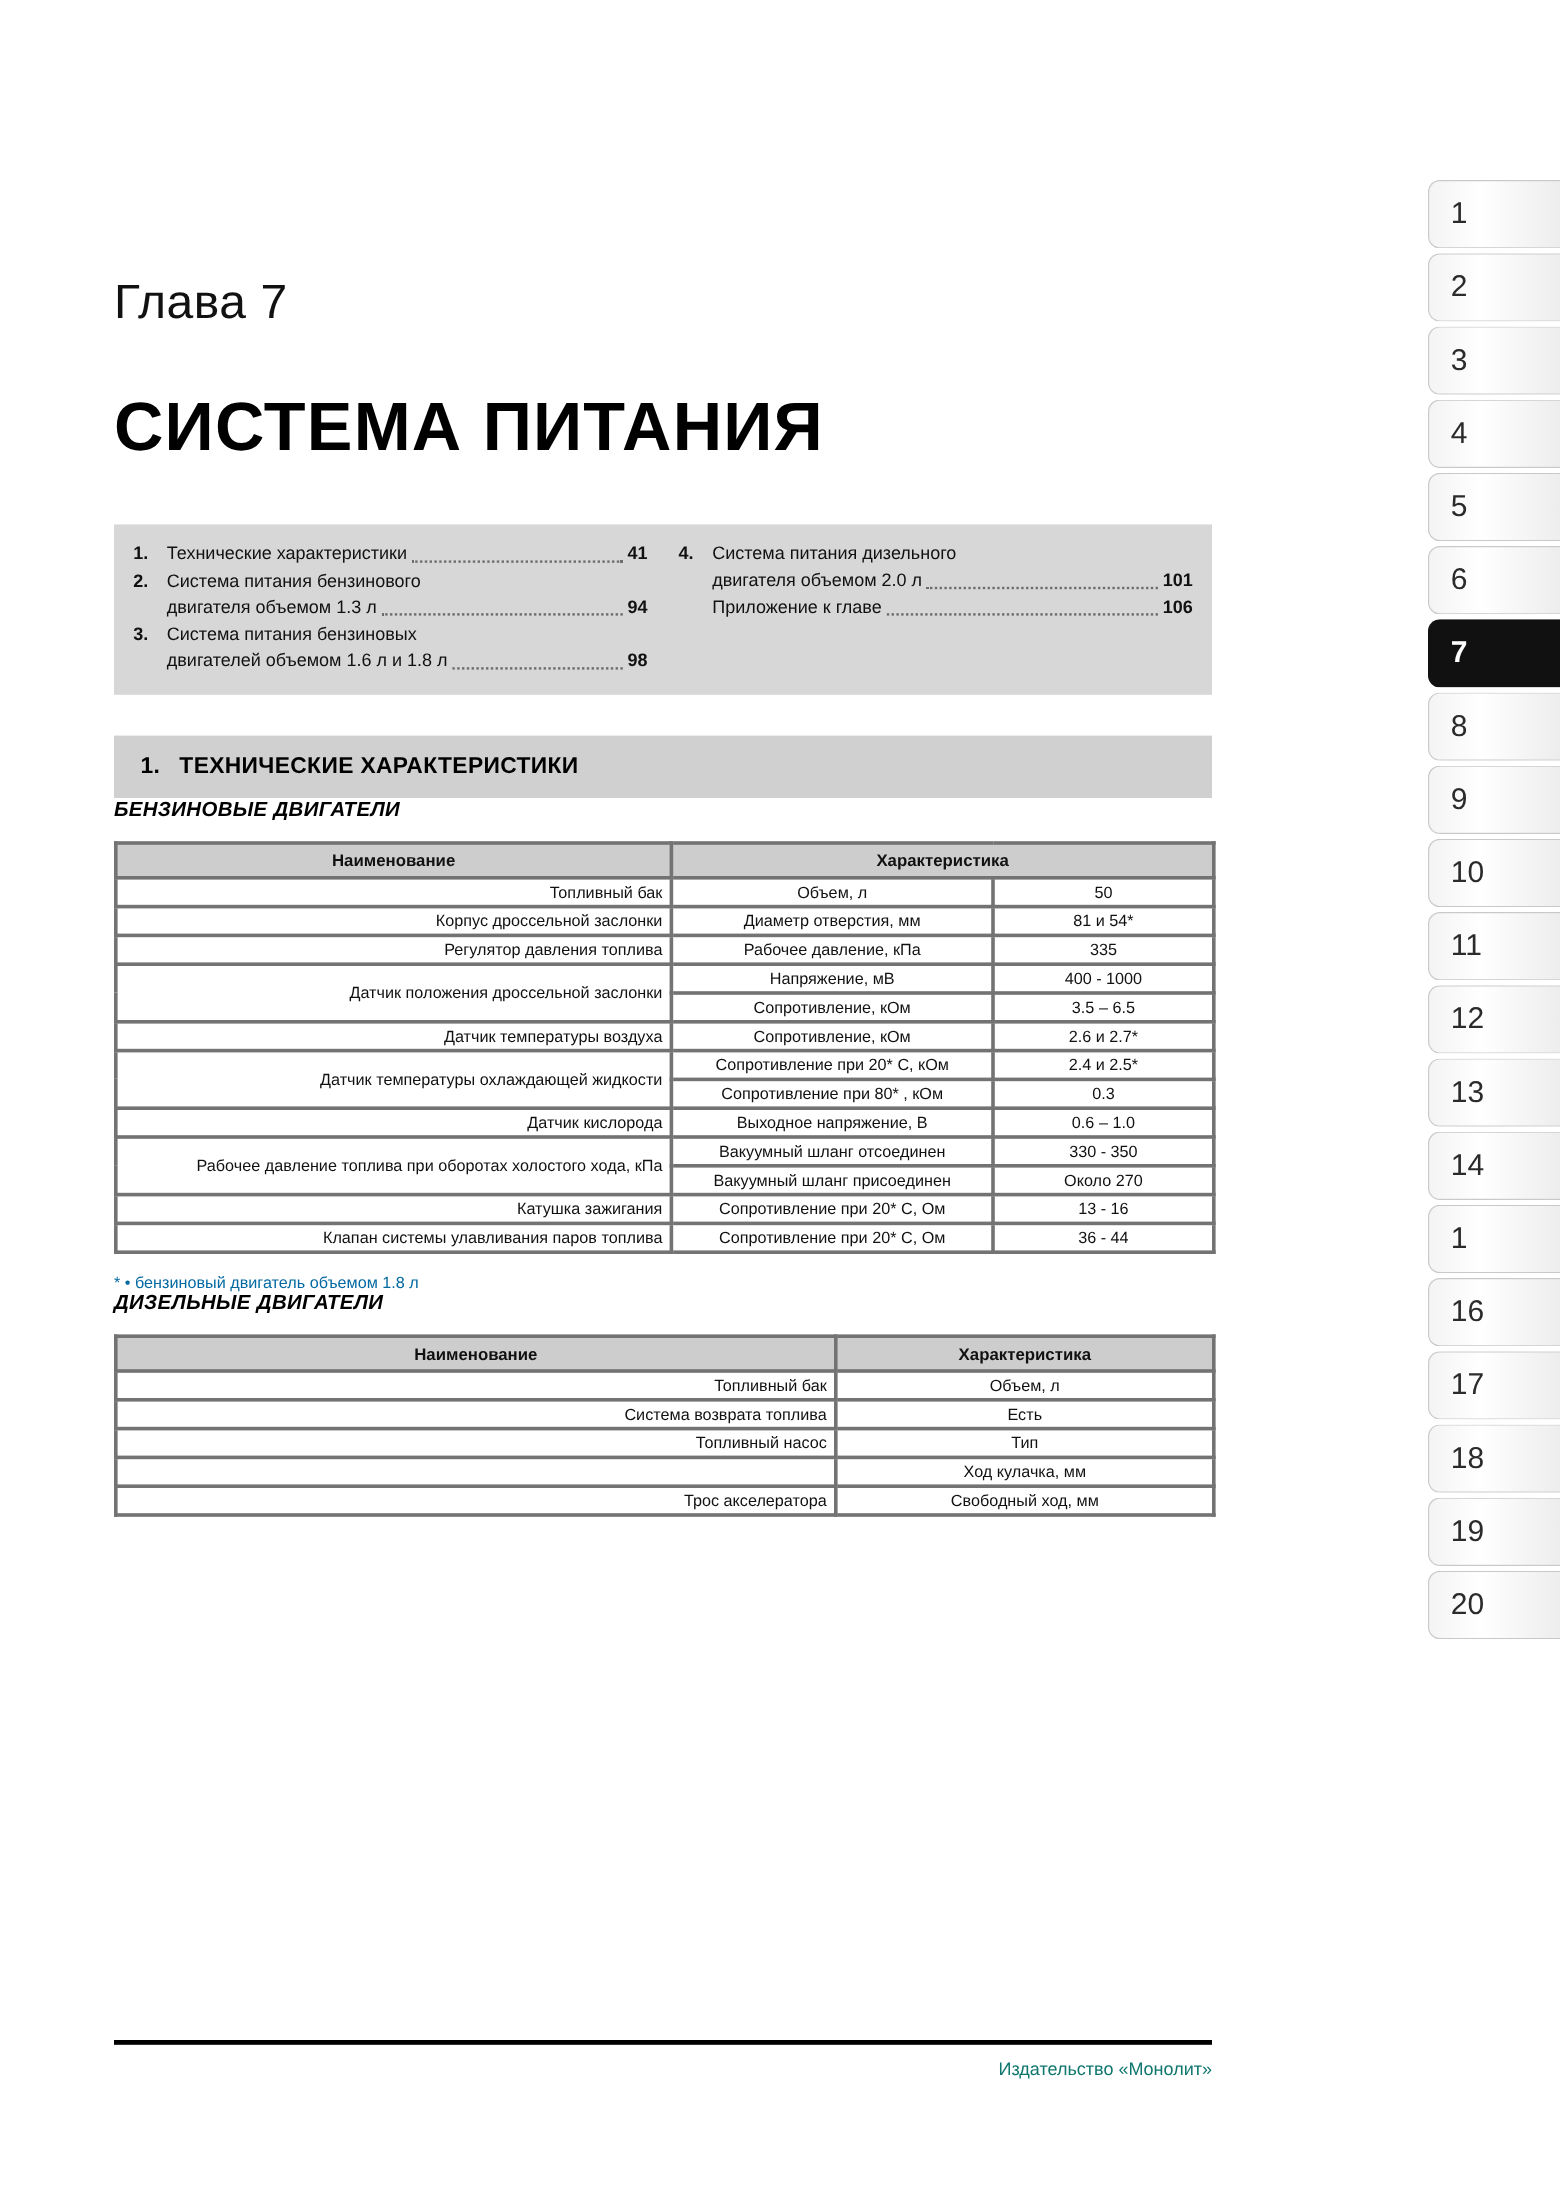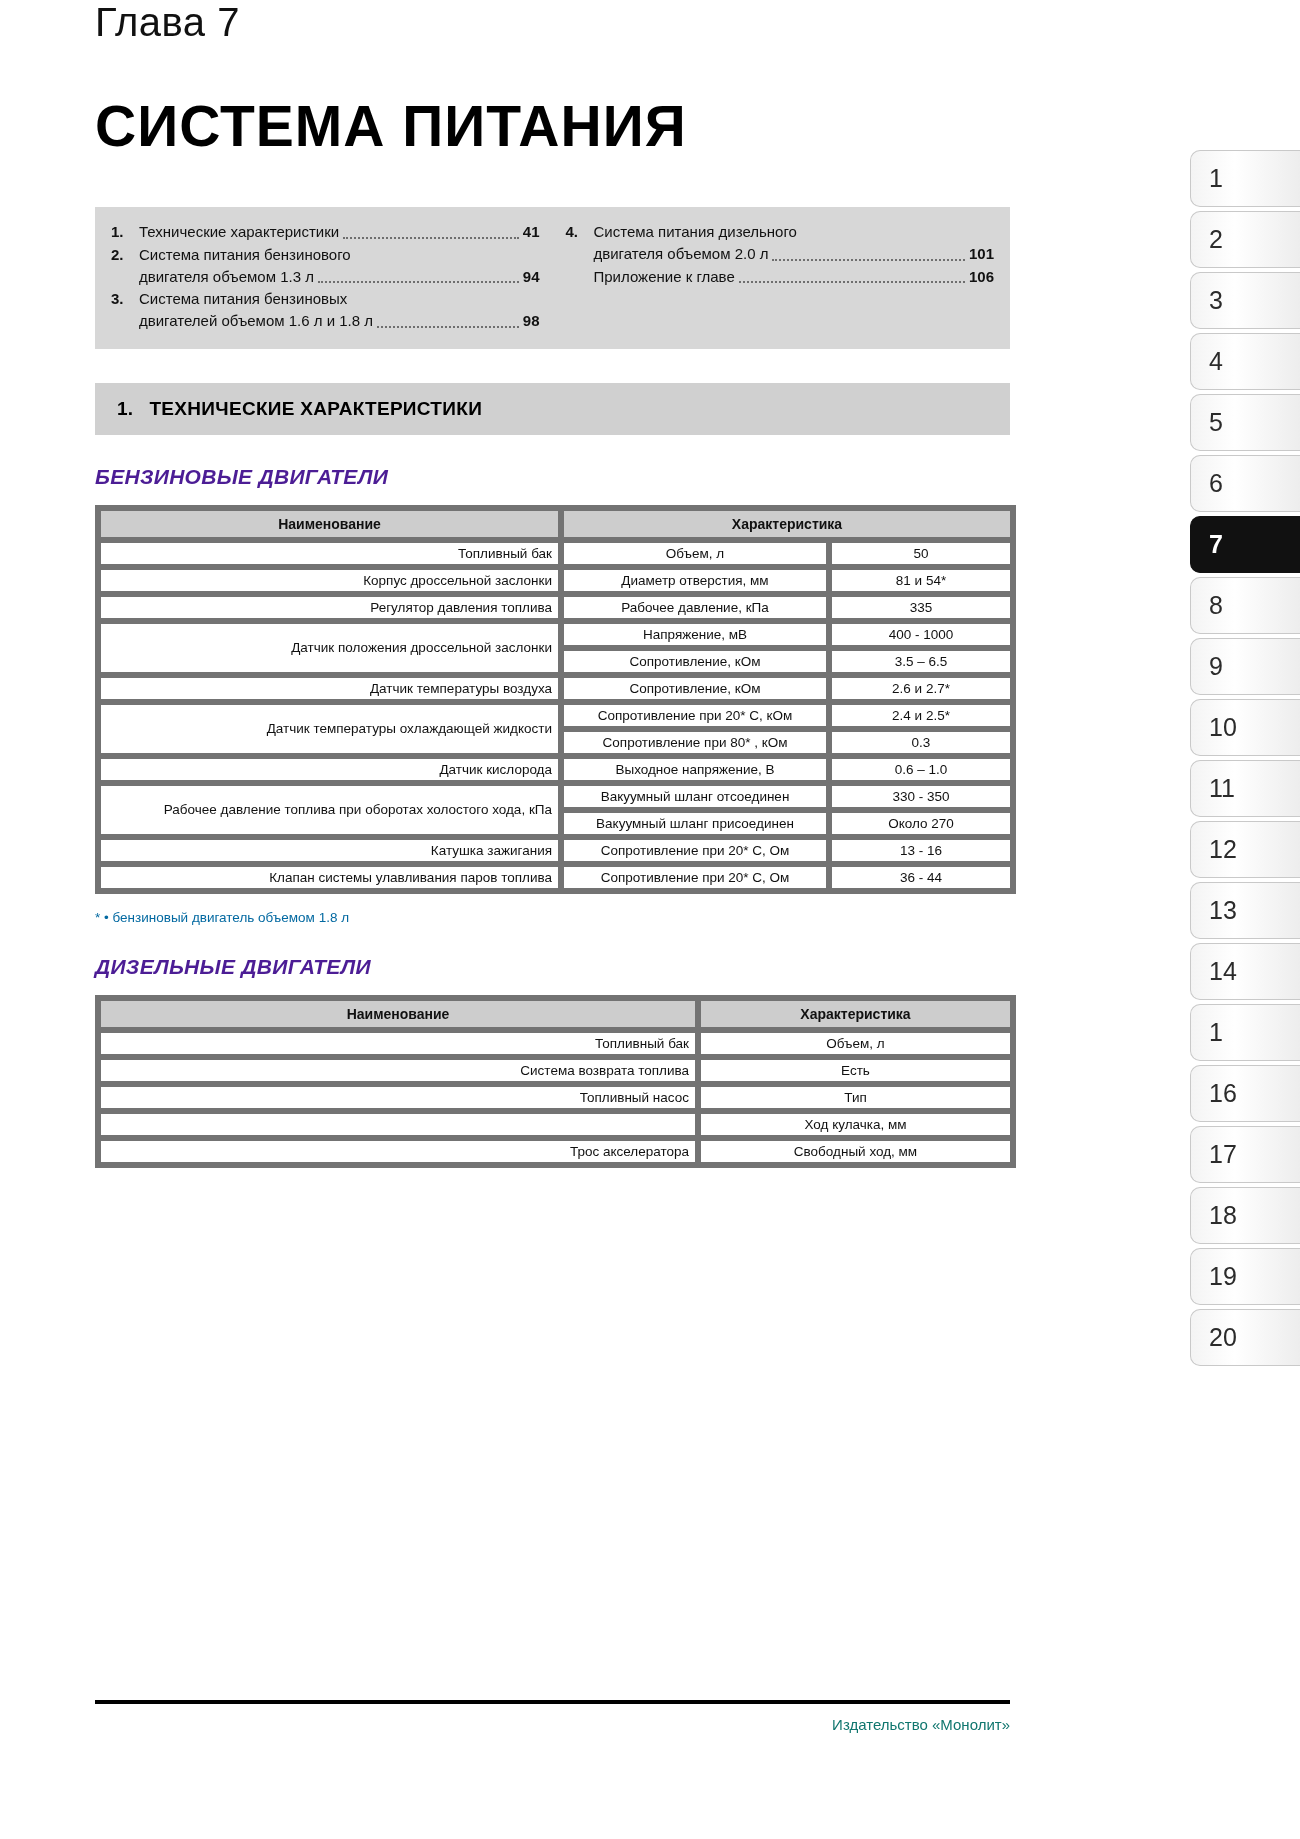--- a/index.html
+++ b/index.html
@@ -44,20 +44,21 @@
   .content{
     position:absolute;
     left:95px;top:0;
     width:915px;
   }
 
   .chapter-label{
     font-size:40px;
     font-weight:400;
     letter-spacing:.5px;
+    margin-top:230px;
     color:#111;
   }
   .chapter-title{
     font-size:57px;
     font-weight:bold;
     letter-spacing:1px;
     margin-top:48px;
     color:#000;
   }
 
@@ -106,38 +107,37 @@
     padding-left:22px;
     font-size:19px;
     font-weight:bold;
     letter-spacing:.3px;
     color:#000;
   }
   .section-band .sb-num{margin-right:16px;}
 
   
   .sub-heading{
-    margin-top:30px;
-    font-size:21px;
+    font-size:17px;
     font-weight:bold;
     font-style:italic;
     letter-spacing:.3px;
-    color:#4c1d95;
+    color:#000000;
   }
 
   
   table.spec{
     margin-top:16px;
     width:915px;
     border-collapse:collapse;
     font-size:13.5px;
     table-layout:fixed;
   }
   table.spec th,table.spec td{
-    border:6px solid #737373;
+    border:3px solid #737373;
     padding:3px 6px;
     vertical-align:middle;
     color:#111;
   }
   table.spec thead th{
     background:#cdcdcd;
     text-align:center;
     font-weight:bold;
     font-size:14px;
     padding:5px 6px;

